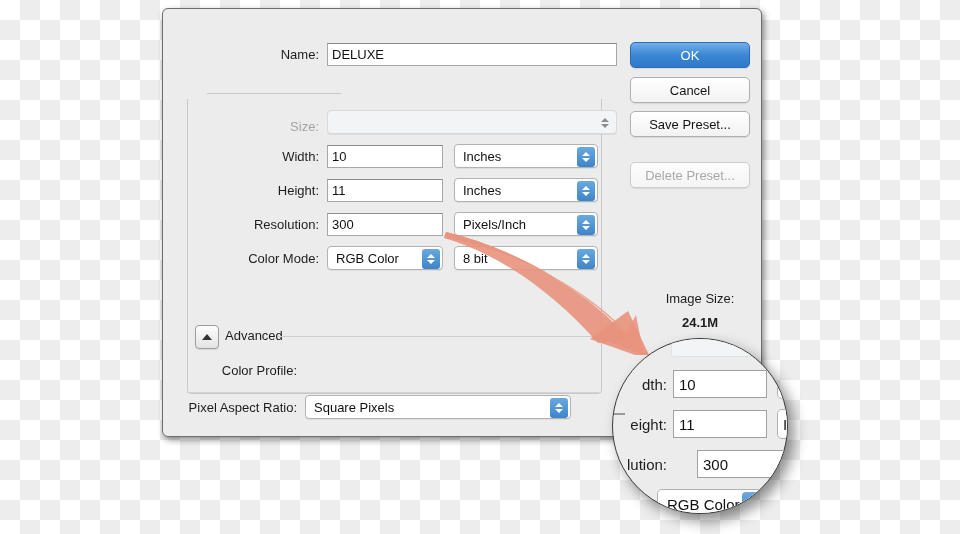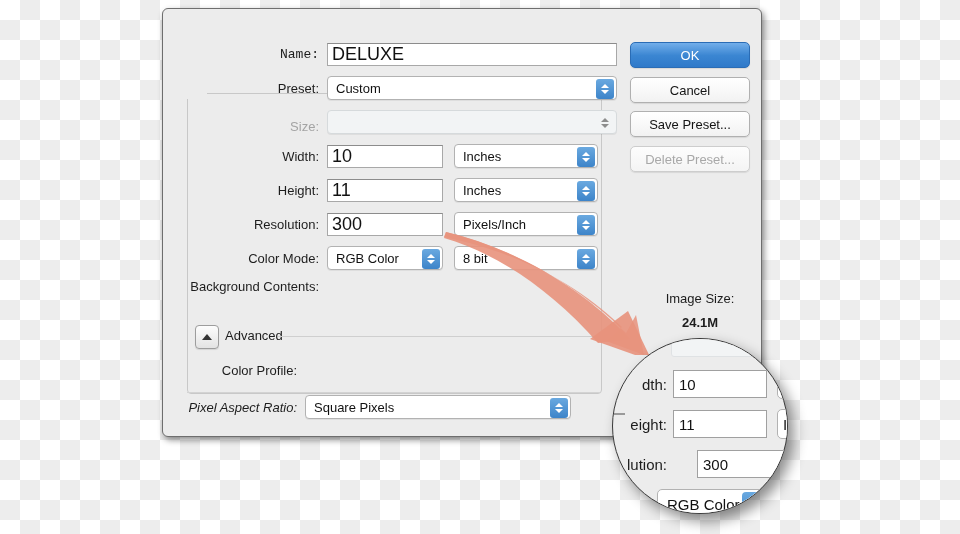--- a/index.html
+++ b/index.html
@@ -35,21 +35,21 @@
   .body{position:relative;width:100%;height:401px;}
 
   
   .row{position:absolute;display:flex;align-items:center;}
   .lbl{font-size:13px;color:#1d1d1d;text-align:right;white-space:nowrap;}
   .lbl.dim{color:#a4a4a4;}
 
   .tfield{
     box-sizing:border-box;height:23px;background:#fff;
     border:1px solid #a8a8a8;border-top-color:#8c8c8c;
-    font-size:18px;color:#111;
+    font-size:13px;color:#111;
     display:flex;align-items:center;padding:8px 4px;
   }
 
   .popup{
     box-sizing:border-box;height:24px;background:#fff;
     border:1px solid #b2b2b2;border-radius:4px;
     font-size:13px;color:#111;
     display:flex;align-items:center;padding:0 26px 0 8px;
     position:relative;white-space:nowrap;overflow:hidden;
     box-shadow:0 1px 0 rgba(0,0,0,.06);
@@ -150,34 +150,24 @@
 <div id="dialog">
 
 
   <div class="body">
 
     <div id="groupbox"></div>
     <div id="groupNotchL"></div>
     <div id="groupNotchR"></div>
 
     <div class="row" style="left:24px;top:34px;">
-      <span class="lbl" style="width:132px;font-family:Liberation Mono, monospace;">Name:</span>
+      <span class="lbl" style="width:132px;">Name:</span>
       <span class="tfield" style="width:290px;margin-left:8px;">DELUXE</span>
     </div>
 
-    <div class="row" style="left:24px;top:67px;">
-      <span class="lbl" style="width:132px;">Preset:</span>
-      <span class="popup" style="width:290px;margin-left:8px;">
-        <span>Custom</span>
-        <span class="arrowbox">
-          <i class="chev up"></i>
-            <i class="chev dn"></i>
-        </span>
-      </span>
-    </div>
 
     <div class="row" style="left:24px;top:101px;">
       <span class="lbl dim" style="width:132px;margin-top:8px;">Size:</span>
       <span class="popup flat" style="width:290px;margin-left:8px;background:#f2f4f5;border-color:#d6dadc;color:#9a9a9a;">
         <span></span>
         <span class="arrowbox">
           <i class="chev up"></i>
             <i class="chev dn"></i>
         </span>
       </span>
@@ -231,50 +221,49 @@
       <span class="popup" style="width:144px;margin-left:11px;text-align:center;">
         <span>8 bit</span>
         <span class="arrowbox">
           <i class="chev up"></i>
             <i class="chev dn"></i>
         </span>
       </span>
     </div>
 
     <div class="row" style="left:14px;top:270px;">
-      <span class="lbl" style="width:142px;">Background Contents:</span>
     </div>
 
     <div id="advBtn">
       <i id="advTri"></i>
     </div>
     <div id="advLabel">Advanced</div>
     <div id="advLine"></div>
 
     <div class="row" style="left:24px;top:354px;">
       <span class="lbl" style="width:110px;">Color Profile:</span>
     </div>
 
     <div class="row" style="left:14px;top:386px;">
-      <span class="lbl" style="width:120px;font-style:italic;">Pixel Aspect Ratio:</span>
+      <span class="lbl" style="width:120px;">Pixel Aspect Ratio:</span>
       <span class="popup" style="width:266px;margin-left:8px;">
         <span>Square Pixels</span>
         <span class="arrowbox">
           <i class="chev up"></i>
             <i class="chev dn"></i>
         </span>
       </span>
     </div>
 
     <div id="sectionSep"></div>
 
     <div class="btn primary" style="left:467px;top:33px;width:120px;">OK</div>
     <div class="btn" style="left:467px;top:68px;width:120px;">Cancel</div>
     <div class="btn" style="left:467px;top:102px;width:120px;">Save Preset...</div>
-    <div class="btn disabled" style="left:467px;top:137px;width:120px;">Delete Preset...</div>
+    <div class="btn disabled" style="left:467px;top:153px;width:120px;">Delete Preset...</div>
 
     <div id="imgSizeLabel">Image Size:</div>
     <div id="imgSizeValue">24.1M</div>
 
   </div>
 </div>
 
 <svg id="arrowSvg" viewBox="0 0 240 140">
   <path d="M16,17 C70,30 140,62 196,118 L206,100 L214,140 L176,126 L192,112 C136,58 68,33 14,22 Z" fill="#e8927c" opacity="0.85"></path>
   <path d="M16,17 C84,33 152,72 200,124 L168,128 C120,74 66,38 14,23 Z" fill="#e8927c" opacity="0.9"></path>

